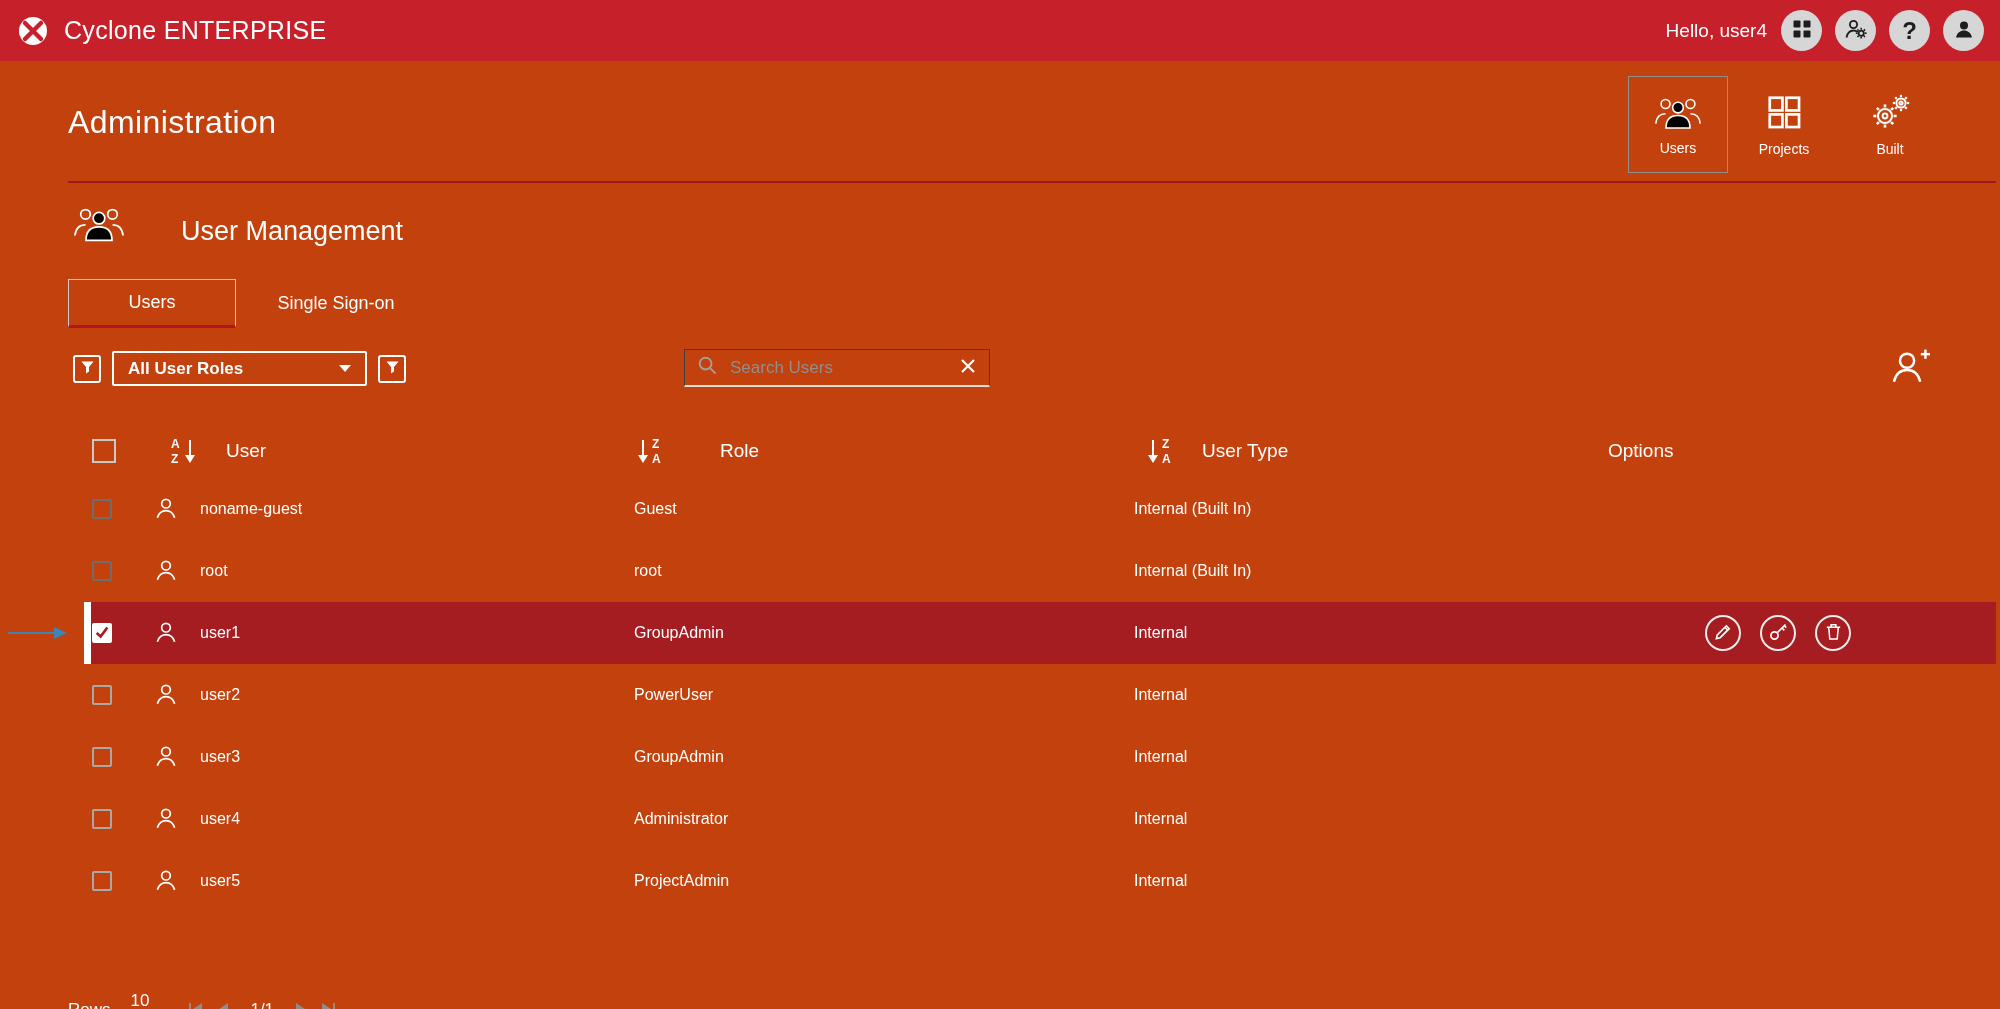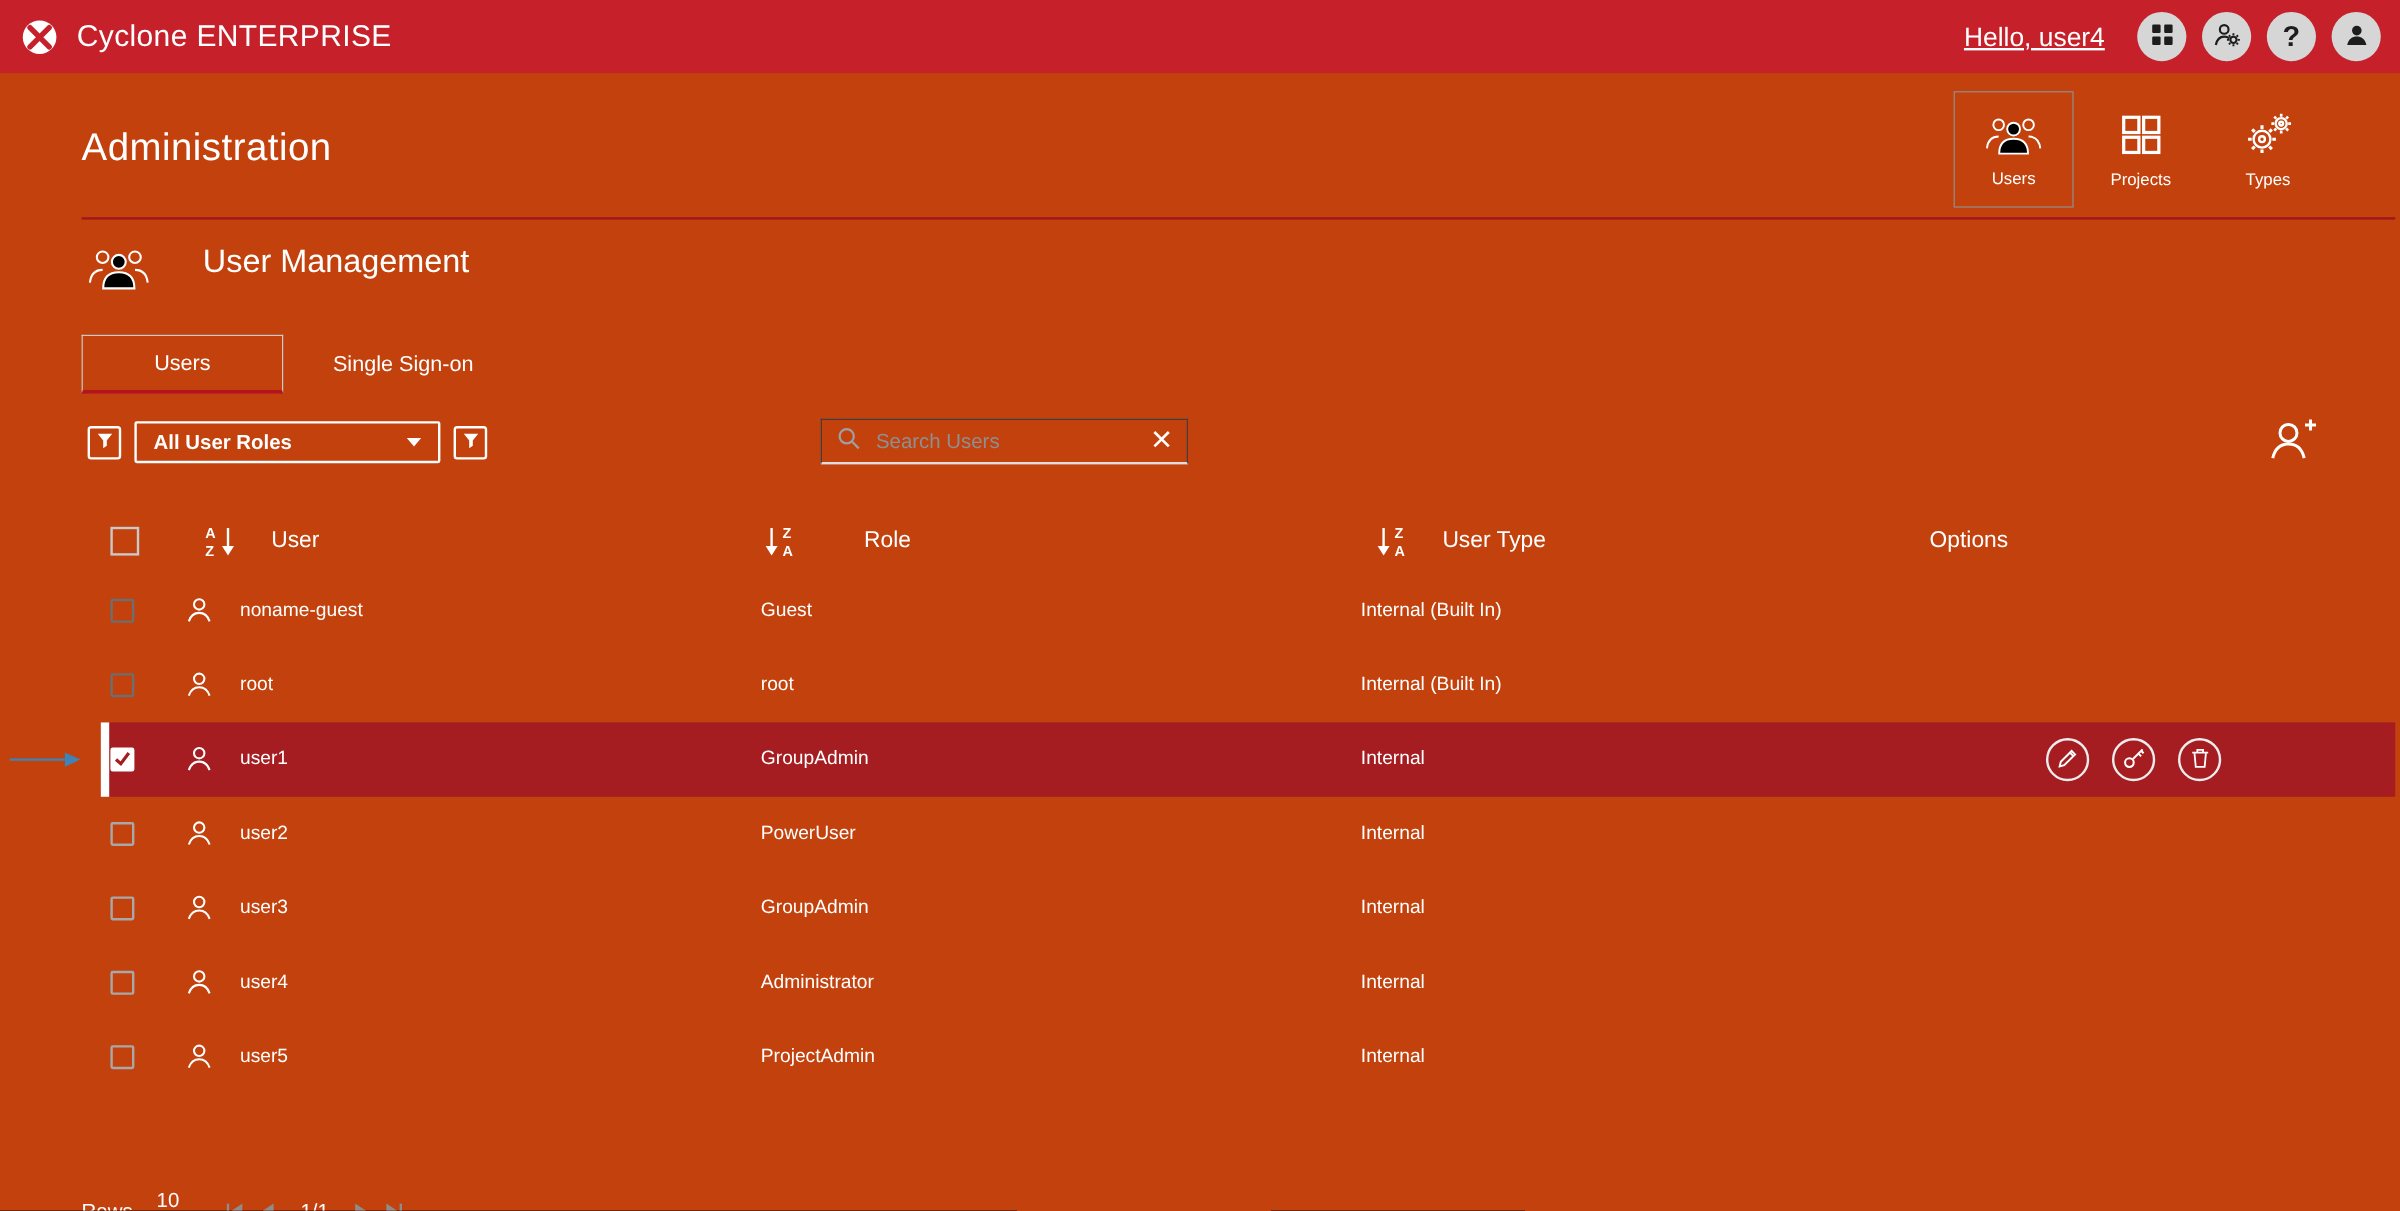--- a/index.html
+++ b/index.html
@@ -7,37 +7,37 @@
        font-family:"Liberation Sans",sans-serif;overflow:hidden;}
 
   
   .topbar{position:absolute;top:0;left:0;width:100%;height:61px;background:#c6212b;
           display:flex;align-items:center;justify-content:space-between;
           padding:0 16px;box-sizing:border-box;}
   .brand{display:flex;align-items:center;gap:14px;}
   .logo{width:34px;height:34px;display:flex;align-items:center;justify-content:center;}
   .brand-title{font-size:25px;font-weight:400;letter-spacing:.3px;}
   .top-right{display:flex;align-items:center;gap:13px;}
-  .greeting{font-size:22px;margin-right:14px;text-decoration:underline;}
+  .greeting{font-size:19px;margin-right:1px;}
   .icon-circle{width:41px;height:41px;border-radius:50%;background:#d6d6d6;color:#1d1d1d;
                display:flex;align-items:center;justify-content:center;border:none;padding:0;cursor:pointer;}
   .help-glyph{font-size:24px;font-weight:700;color:#1d1d1d;}
 
   
   .page-title{position:absolute;top:104px;left:68px;font-size:32px;font-weight:400;letter-spacing:.4px;}
   .red-divider{position:absolute;top:181px;left:68px;width:1928px;height:2px;background:#a4161d;}
   .nav-group{position:absolute;top:76px;left:1628px;display:flex;gap:6px;}
   .nav-btn{width:100px;height:97px;display:flex;flex-direction:column;align-items:center;
            justify-content:center;gap:7px;background:transparent;border:1px solid transparent;
            color:#fff;cursor:pointer;padding:0;box-sizing:border-box;}
   .nav-btn.selected{border:1px solid #8f8f8f;}
   .nav-label{font-size:14px;}
 
   
-  .section-head{position:absolute;top:203px;left:73px;display:flex;align-items:flex-start;gap:44px;}
+  .section-head{position:absolute;top:203px;left:73px;display:flex;align-items:flex-end;gap:56px;}
   .section-title{font-size:27px;font-weight:400;}
 
   
   .tabs{position:absolute;top:279px;left:68px;display:flex;}
   .tab{height:49px;display:flex;align-items:center;justify-content:center;font-size:18px;
        background:transparent;color:#fff;border:none;cursor:pointer;box-sizing:border-box;}
   .tab.active{width:168px;border:1px solid #c9c9c9;border-bottom:3px solid #b3151e;}
   .tab.plain{width:200px;}
 
   
@@ -214,21 +214,21 @@
               <line x1="-5.8" x2="-8.2"></line>
                 <line x1="5.8" x2="8.2"></line>
               <line x1="-4.1" y1="-4.1" x2="-5.8" y2="-5.8"></line>
                 <line x1="4.1" y1="-4.1" x2="5.8" y2="-5.8"></line>
               <line x1="-4.1" y1="4.1" x2="-5.8" y2="5.8"></line>
                 <line x1="4.1" y1="4.1" x2="5.8" y2="5.8"></line>
             </g>
           </g>
         </svg>
       </span>
-      <span class="nav-label">Types</span>
+      <span class="nav-label">Built</span>
     </button>
   </div>
 
   <div class="red-divider"></div>
 
   <div class="section-head">
     <span>
       <svg width="52" height="40" viewBox="0 0 54 40" fill="none" stroke="#fff" stroke-width="1.8">
         <circle cx="13" cy="11" r="5"></circle>
         <path d="M2 33c1-8.5 5.5-11 11-11"></path>

